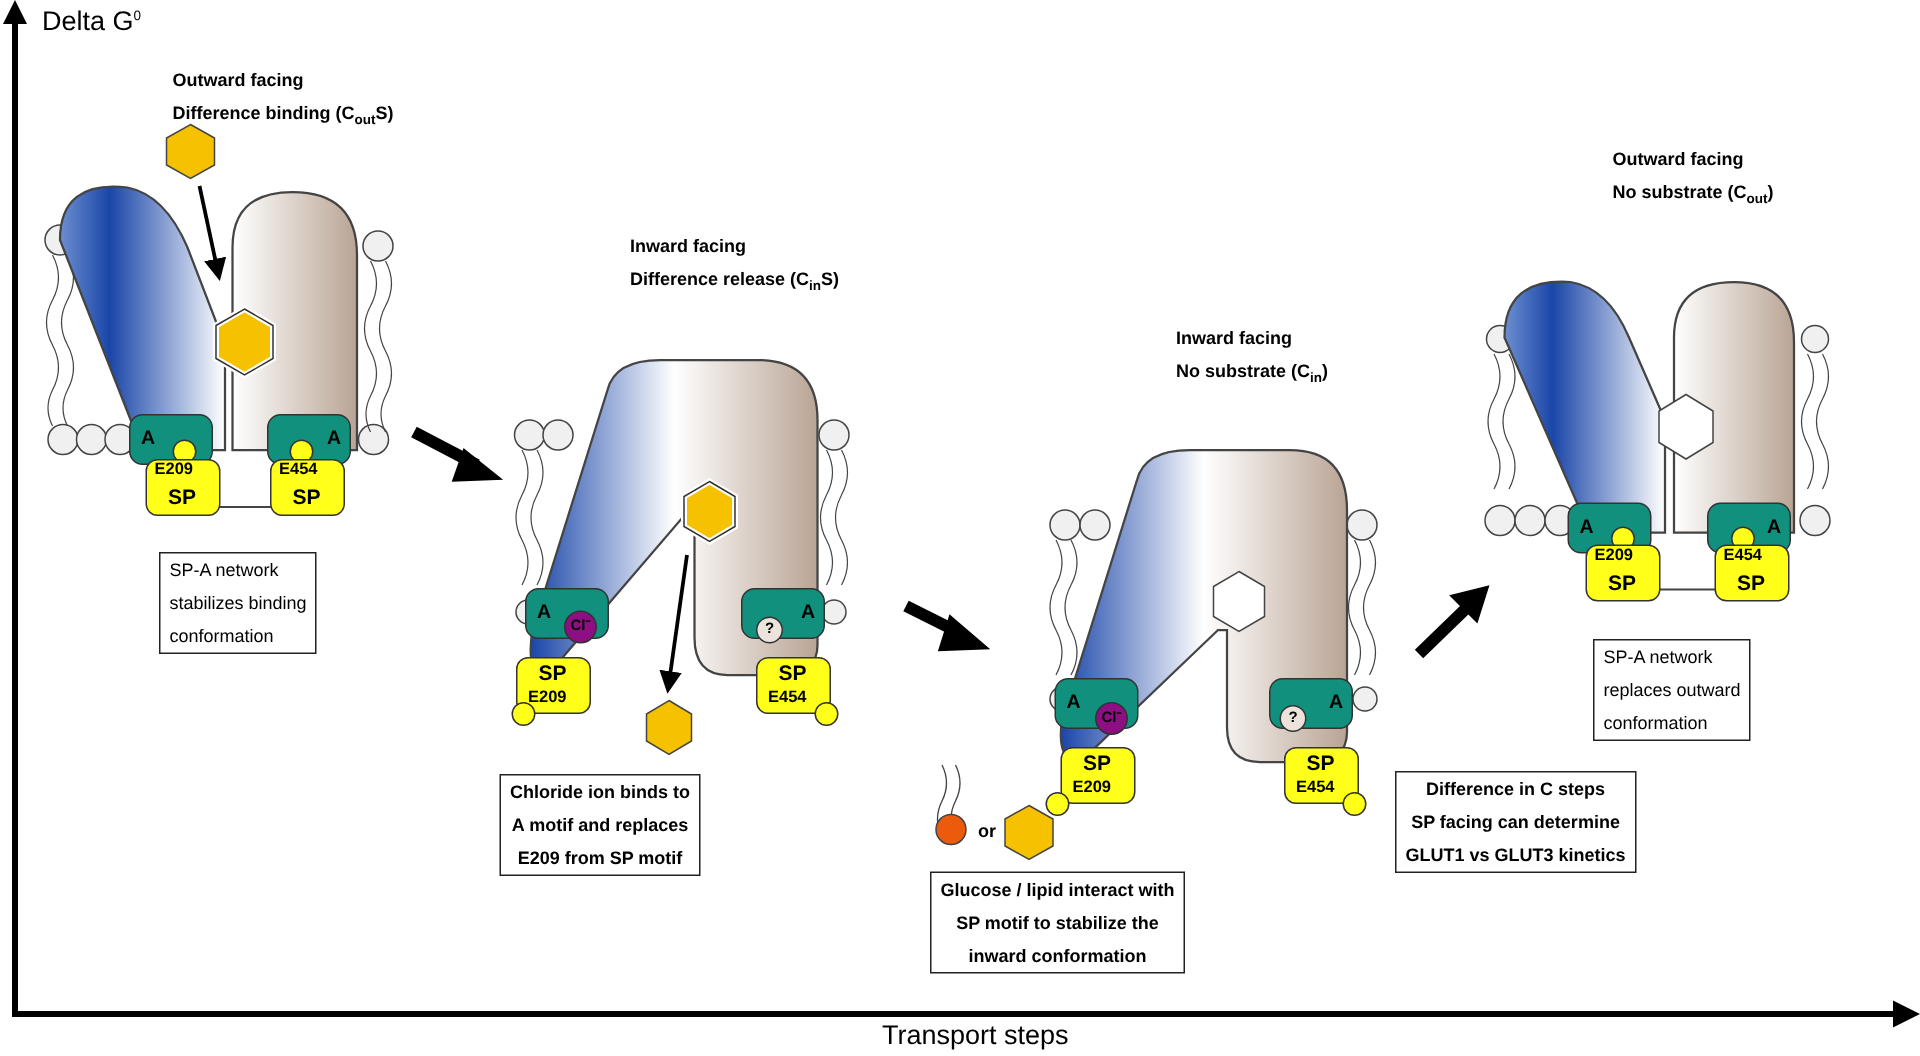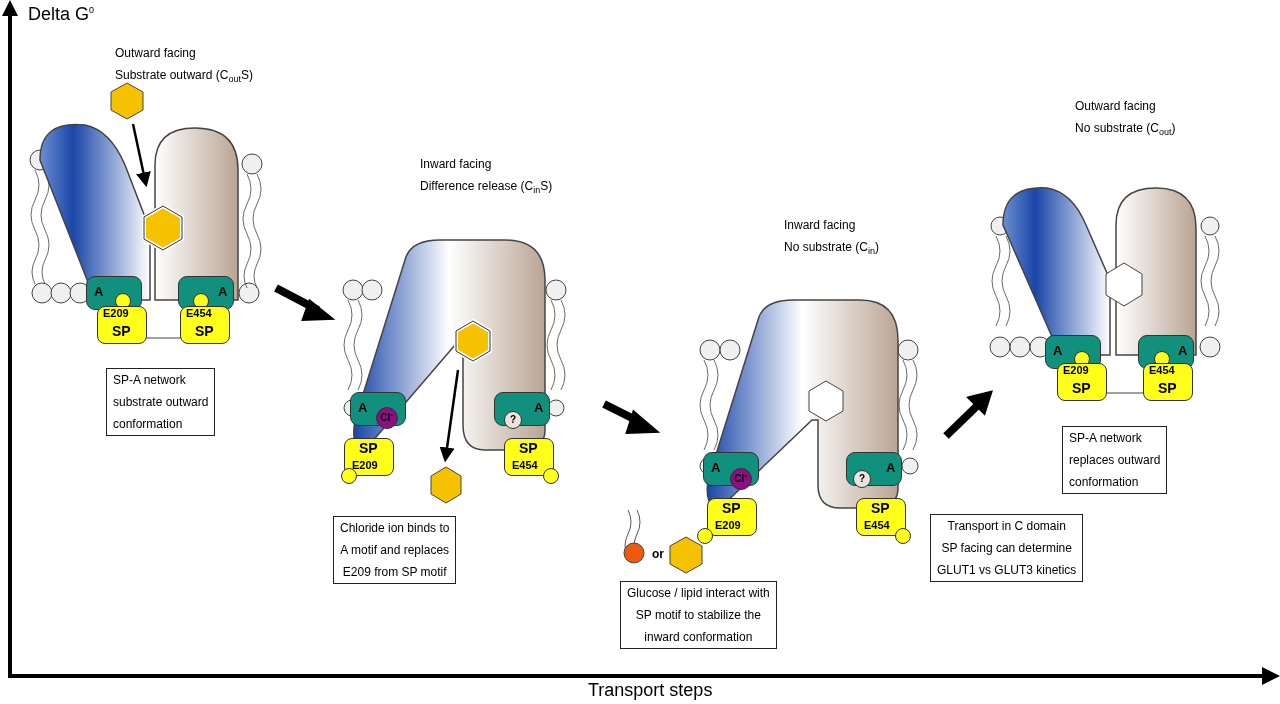--- a/index.html
+++ b/index.html
@@ -1,22 +1,22 @@
 <!DOCTYPE html>
 <html><head>
 <meta charset="utf-8">
 <style>
   html, body { margin:0; padding:0; background:#ffffff; }
   body { width:1280px; height:704px; position:relative; overflow:hidden;
          font-family:"Liberation Sans", sans-serif; color:#000; }
   svg#diagram { position:absolute; left:0; top:0; }
-  .lbl { position:absolute; font-size:12px; line-height:22px; white-space:nowrap; }
+  .lbl { position:absolute; font-size:12px; line-height:22px; white-space:nowrap;font-weight:bold; }
   .note { position:absolute; border:1.5px solid #222; background:#fff;
           font-size:12px; line-height:22px; padding:0 6px; white-space:nowrap; }
-  .note.center { text-align:center; }
+  .note.center { text-align:center;font-weight:bold; }
   .axis-title { position:absolute; font-size:18px; }
   sub, sup { font-size:9px; }
 </style>
 </head>
 <body>
 
 <svg id="diagram" width="1280" height="704" viewBox="0 0 1280 704" xmlns="http://www.w3.org/2000/svg">
   <defs>
     <linearGradient id="gBlue" x1="0" y1="0" x2="1" y2="0">
       <stop offset="0" stop-color="#6d8fd0"></stop>
@@ -207,53 +207,53 @@
 
 <div class="axis-title" style="left:28px; top:4px;">
   <span>Delta G</span><sup>0</sup>
 </div>
 <div class="axis-title" style="left:588px; top:680px;">
   <span>Transport steps</span>
 </div>
 
 <div class="lbl" style="left:115px; top:42px;">
   <div>Outward facing</div>
-  <div><span>Substrate outward (C</span><sub>out</sub><span>S)</span></div>
+  <div><span>Difference binding (C</span><sub>out</sub><span>S)</span></div>
 </div>
 <div class="lbl" style="left:420px; top:153px;">
   <div>Inward facing</div>
   <div><span>Difference release (C</span><sub>in</sub><span>S)</span></div>
 </div>
 <div class="lbl" style="left:784px; top:214px;">
   <div>Inward facing</div>
   <div><span>No substrate  (C</span><sub>in</sub><span>)</span></div>
 </div>
 <div class="lbl" style="left:1075px; top:95px;">
   <div>Outward facing</div>
   <div><span>No substrate (C</span><sub>out</sub><span>)</span></div>
 </div>
 
 <div class="note" style="left:106px; top:368px;">
   <div>SP-A network</div>
-  <div>substrate outward</div>
+  <div>stabilizes binding</div>
   <div>conformation</div>
 </div>
 <div class="note center" style="left:333px; top:516px;">
   <div>Chloride ion binds to</div>
   <div>A motif and replaces</div>
   <div>E209 from SP motif</div>
 </div>
 <div class="note center" style="left:620px; top:581px;">
   <div>Glucose / lipid interact with</div>
   <div>SP motif to stabilize the</div>
   <div>inward conformation</div>
 </div>
 <div class="lbl" style="left:652px; top:543px; font-weight:bold;">or</div>
 <div class="note center" style="left:930px; top:514px;">
-  <div>Transport in C domain</div>
+  <div>Difference in C steps</div>
   <div>SP facing can determine</div>
   <div>GLUT1 vs GLUT3 kinetics</div>
 </div>
 <div class="note" style="left:1062px; top:426px;">
   <div>SP-A network</div>
   <div>replaces outward</div>
   <div>conformation</div>
 </div>
 
 </body></html>

